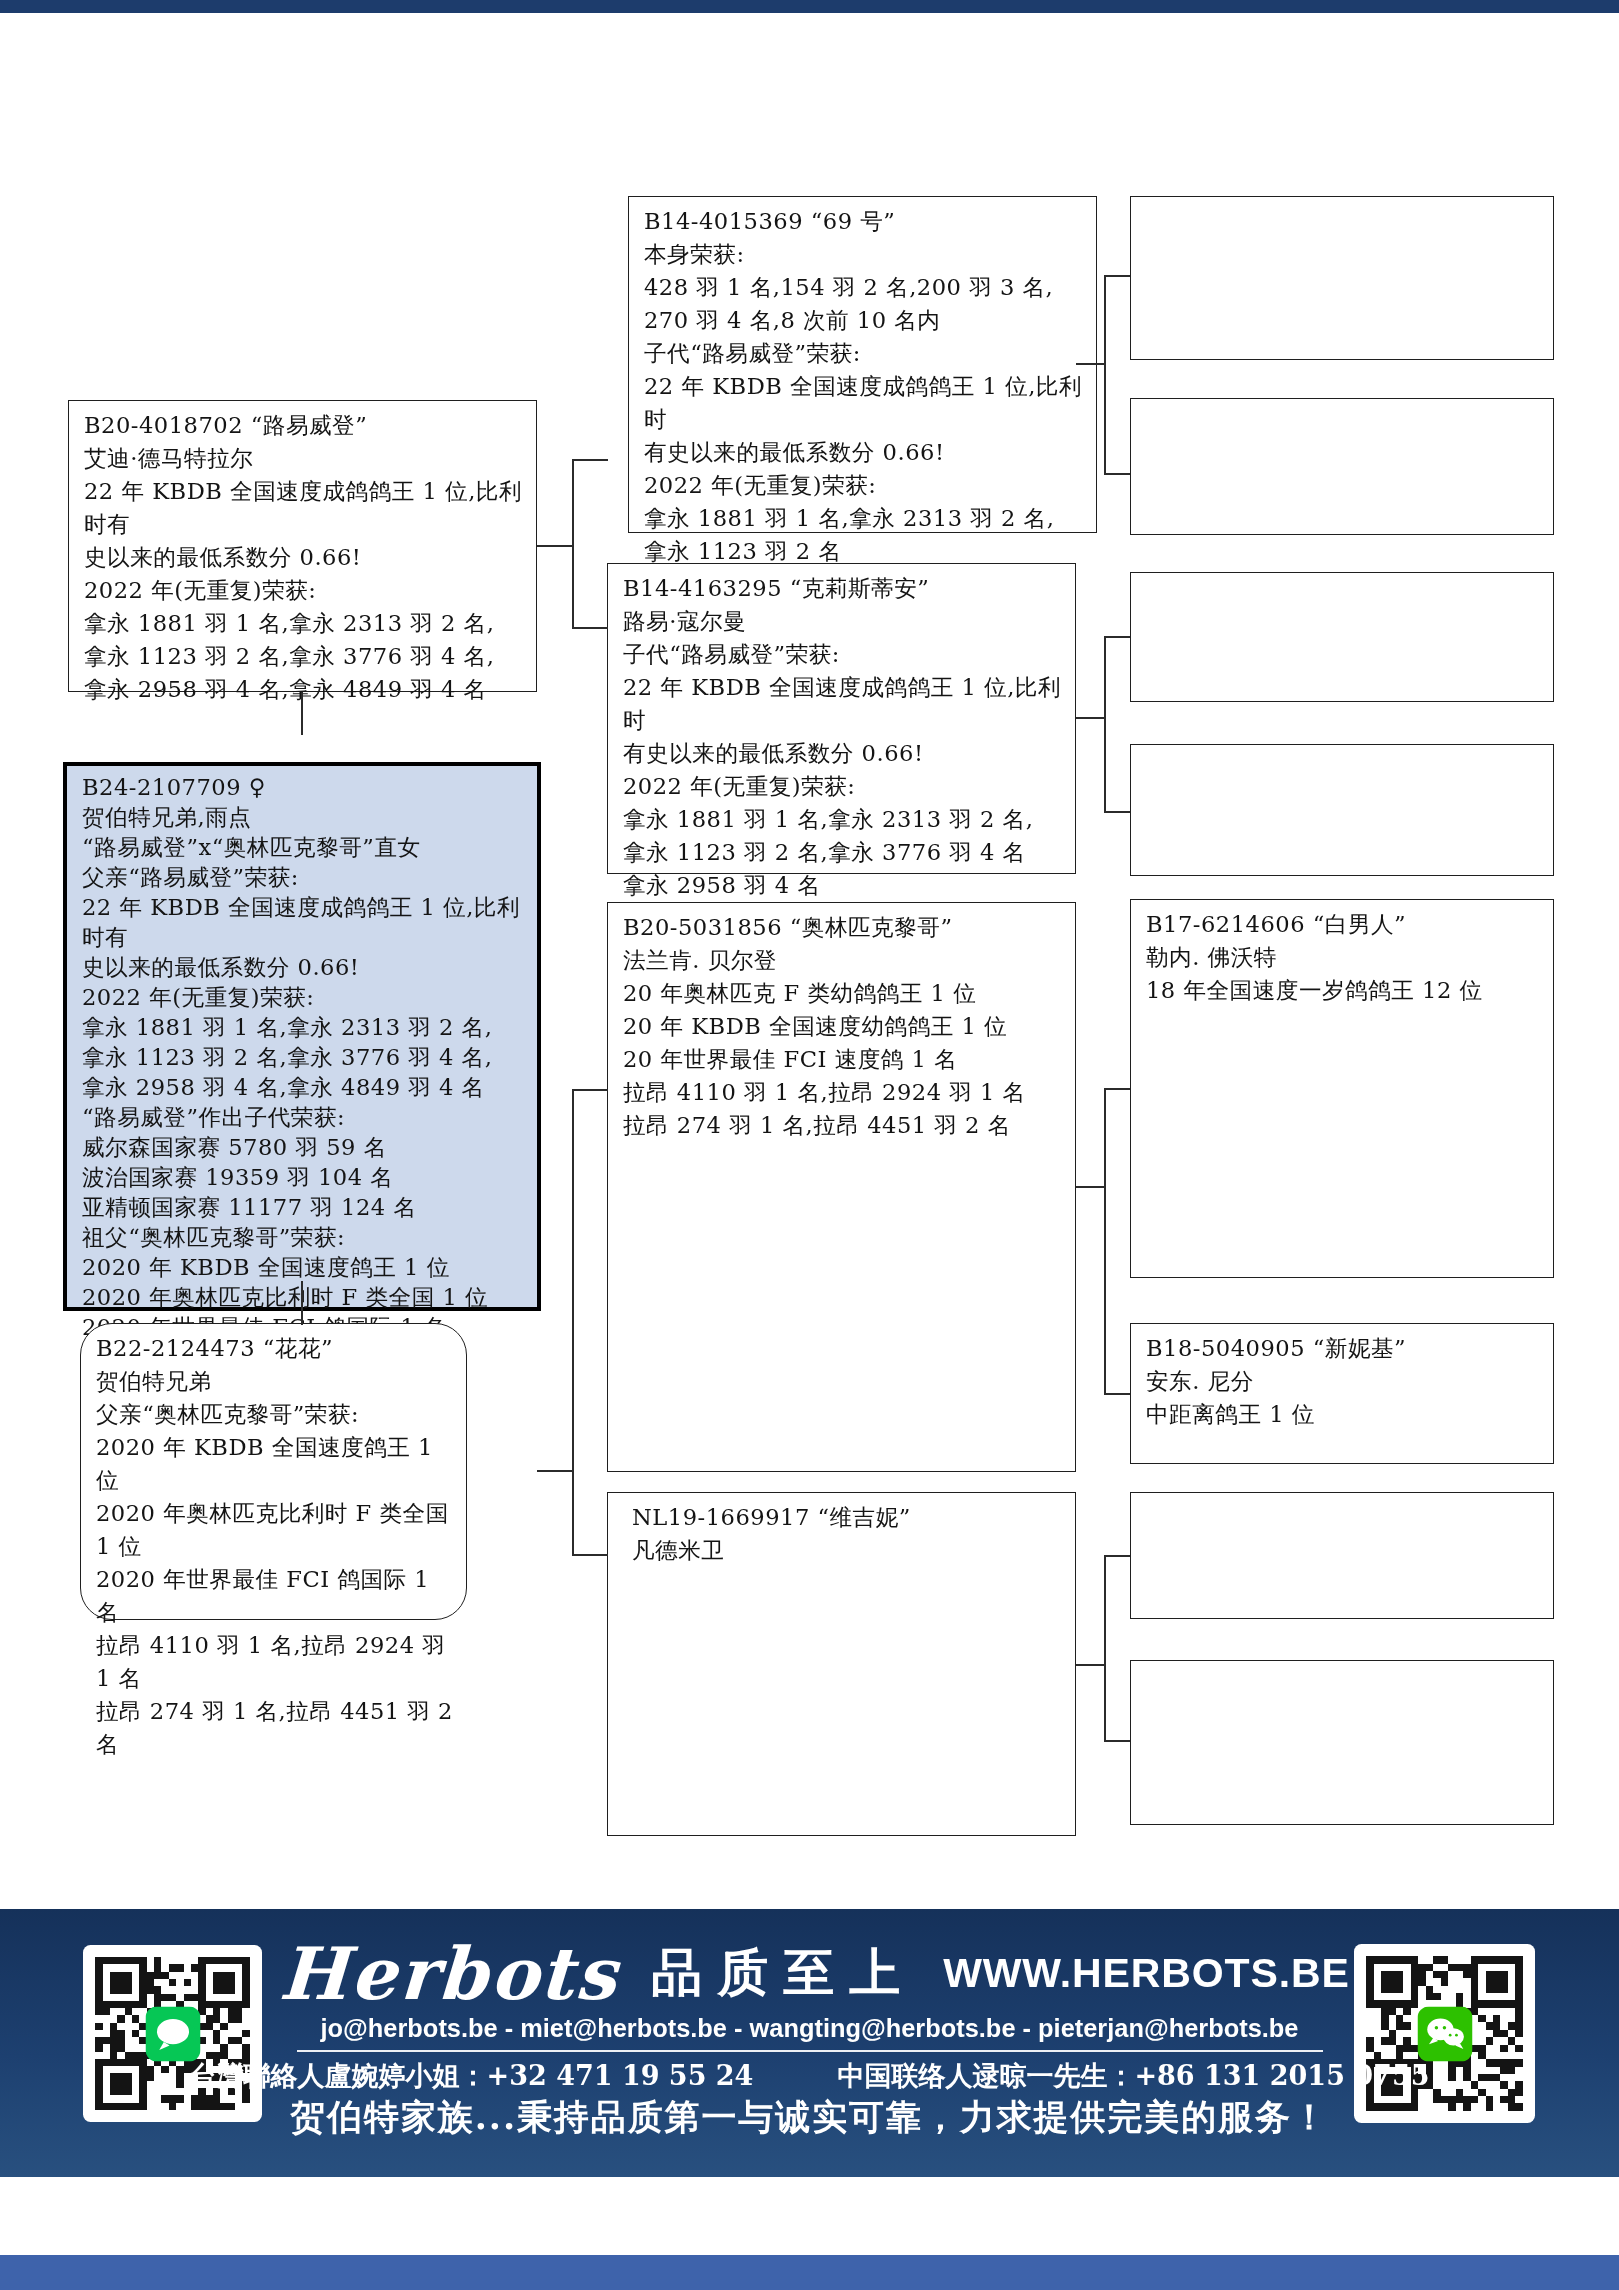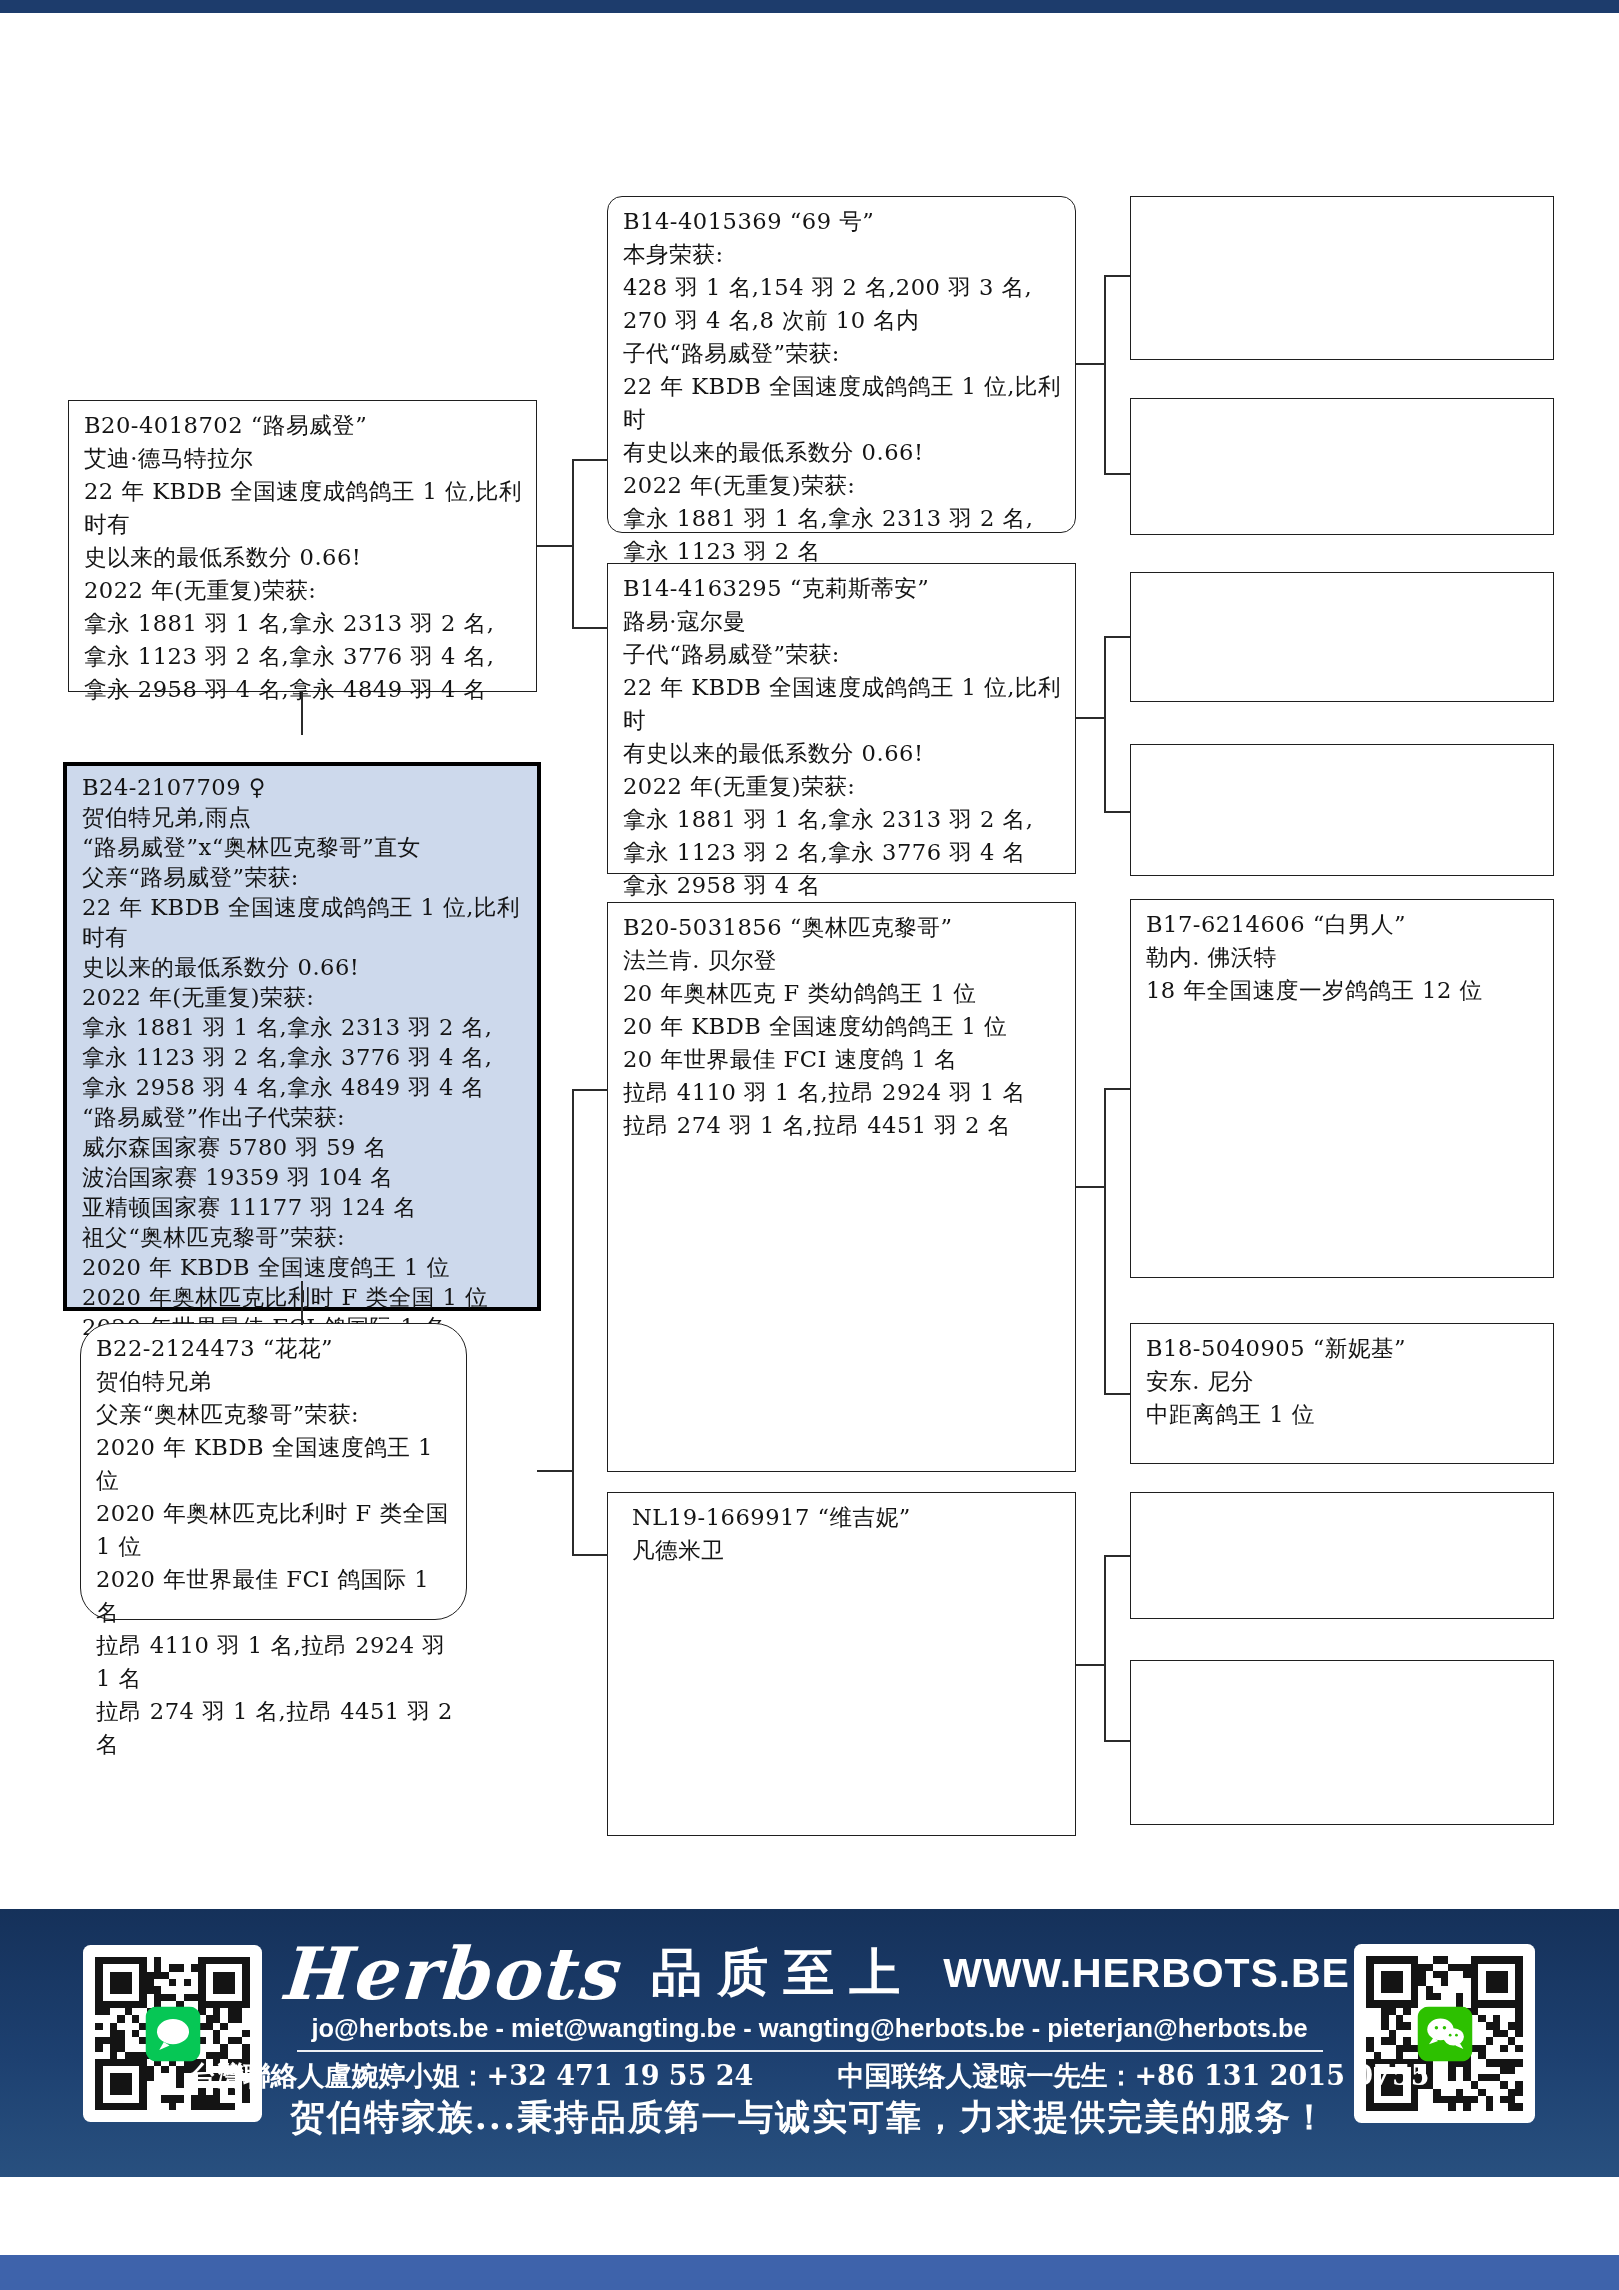--- a/index.html
+++ b/index.html
@@ -8,21 +8,21 @@
   
   .top-strip{position:absolute;left:0;top:0;width:1620px;height:13px;background:#1d3c6c;}
   
   .box{position:absolute;box-sizing:border-box;border:1.9px solid #1f1f1f;background:#fff;
        padding:7.5px 13px 0 15px;font-size:22.6px;line-height:33px;white-space:pre-line;
        letter-spacing:0.5px;}
   .box.subject{border:4.7px solid #000;background:#cdd9ec;line-height:30px;padding-top:5.6px;}
   #bL1{left:68px;top:400px;width:469px;height:292px;}
   #bL2{left:63px;top:762px;width:478px;height:549px;}
   #bL3{left:80px;top:1323px;width:387px;height:297px;border-radius:32px;}
-  #bM1{left:607px;top:196px;width:469px;height:337px;border-radius:15px;}
+  #bM1{left:628px;top:196px;width:469px;height:337px;}
   #bM2{left:607px;top:563px;width:469px;height:311px;}
   #bM3{left:607px;top:902px;width:469px;height:570px;}
   #bM4{left:607px;top:1492px;width:469px;height:344px;padding-left:24px;}
   #bR1{left:1130px;top:196px;width:424px;height:164px;}
   #bR2{left:1130px;top:398px;width:424px;height:137px;}
   #bR3{left:1130px;top:572px;width:424px;height:130px;}
   #bR4{left:1130px;top:744px;width:424px;height:132px;}
   #bR5{left:1130px;top:899px;width:424px;height:379px;}
   #bR6{left:1130px;top:1323px;width:424px;height:141px;}
   #bR7{left:1130px;top:1492px;width:424px;height:127px;}
@@ -1082,21 +1082,21 @@
   <div class="f-center">
     <div class="f-logo-row">
       <svg class="wing" viewBox="0 0 60 40">
         <path d="M2 34 C14 10, 38 2, 58 6 C42 14, 32 17, 25 21 C34 19, 44 19, 51 21 C39 27, 30 29, 22 29 C15 31, 8 33, 2 34 Z" fill="#ffffff"></path>
         <path d="M6 37 C16 26, 30 22, 44 24 C32 30, 20 34, 6 37 Z" fill="#ffffff"></path>
       </svg>
       <span class="logo-script">Herbots</span>
       <span class="logo-cn">品质至上</span>
       <span class="logo-www">WWW.HERBOTS.BE</span>
     </div>
-    <div class="f-email">jo@herbots.be - miet@wangting.be - wangting@herbots.be - pieterjan@herbots.be</div>
+    <div class="f-email">jo@herbots.be - miet@herbots.be - wangting@herbots.be - pieterjan@herbots.be</div>
     <div class="f-divider"></div>
     <div class="f-phones">
       <span>台灣聯絡人盧婉婷小姐：+32 471 19 55 24</span>
       <span>中国联络人逯晾一先生：+86 131 2015 0755</span>
     </div>
     <div class="f-slogan">贺伯特家族...秉持品质第一与诚实可靠，力求提供完美的服务！</div>
   </div>
 
   <div class="bottom-strip"></div>
 

